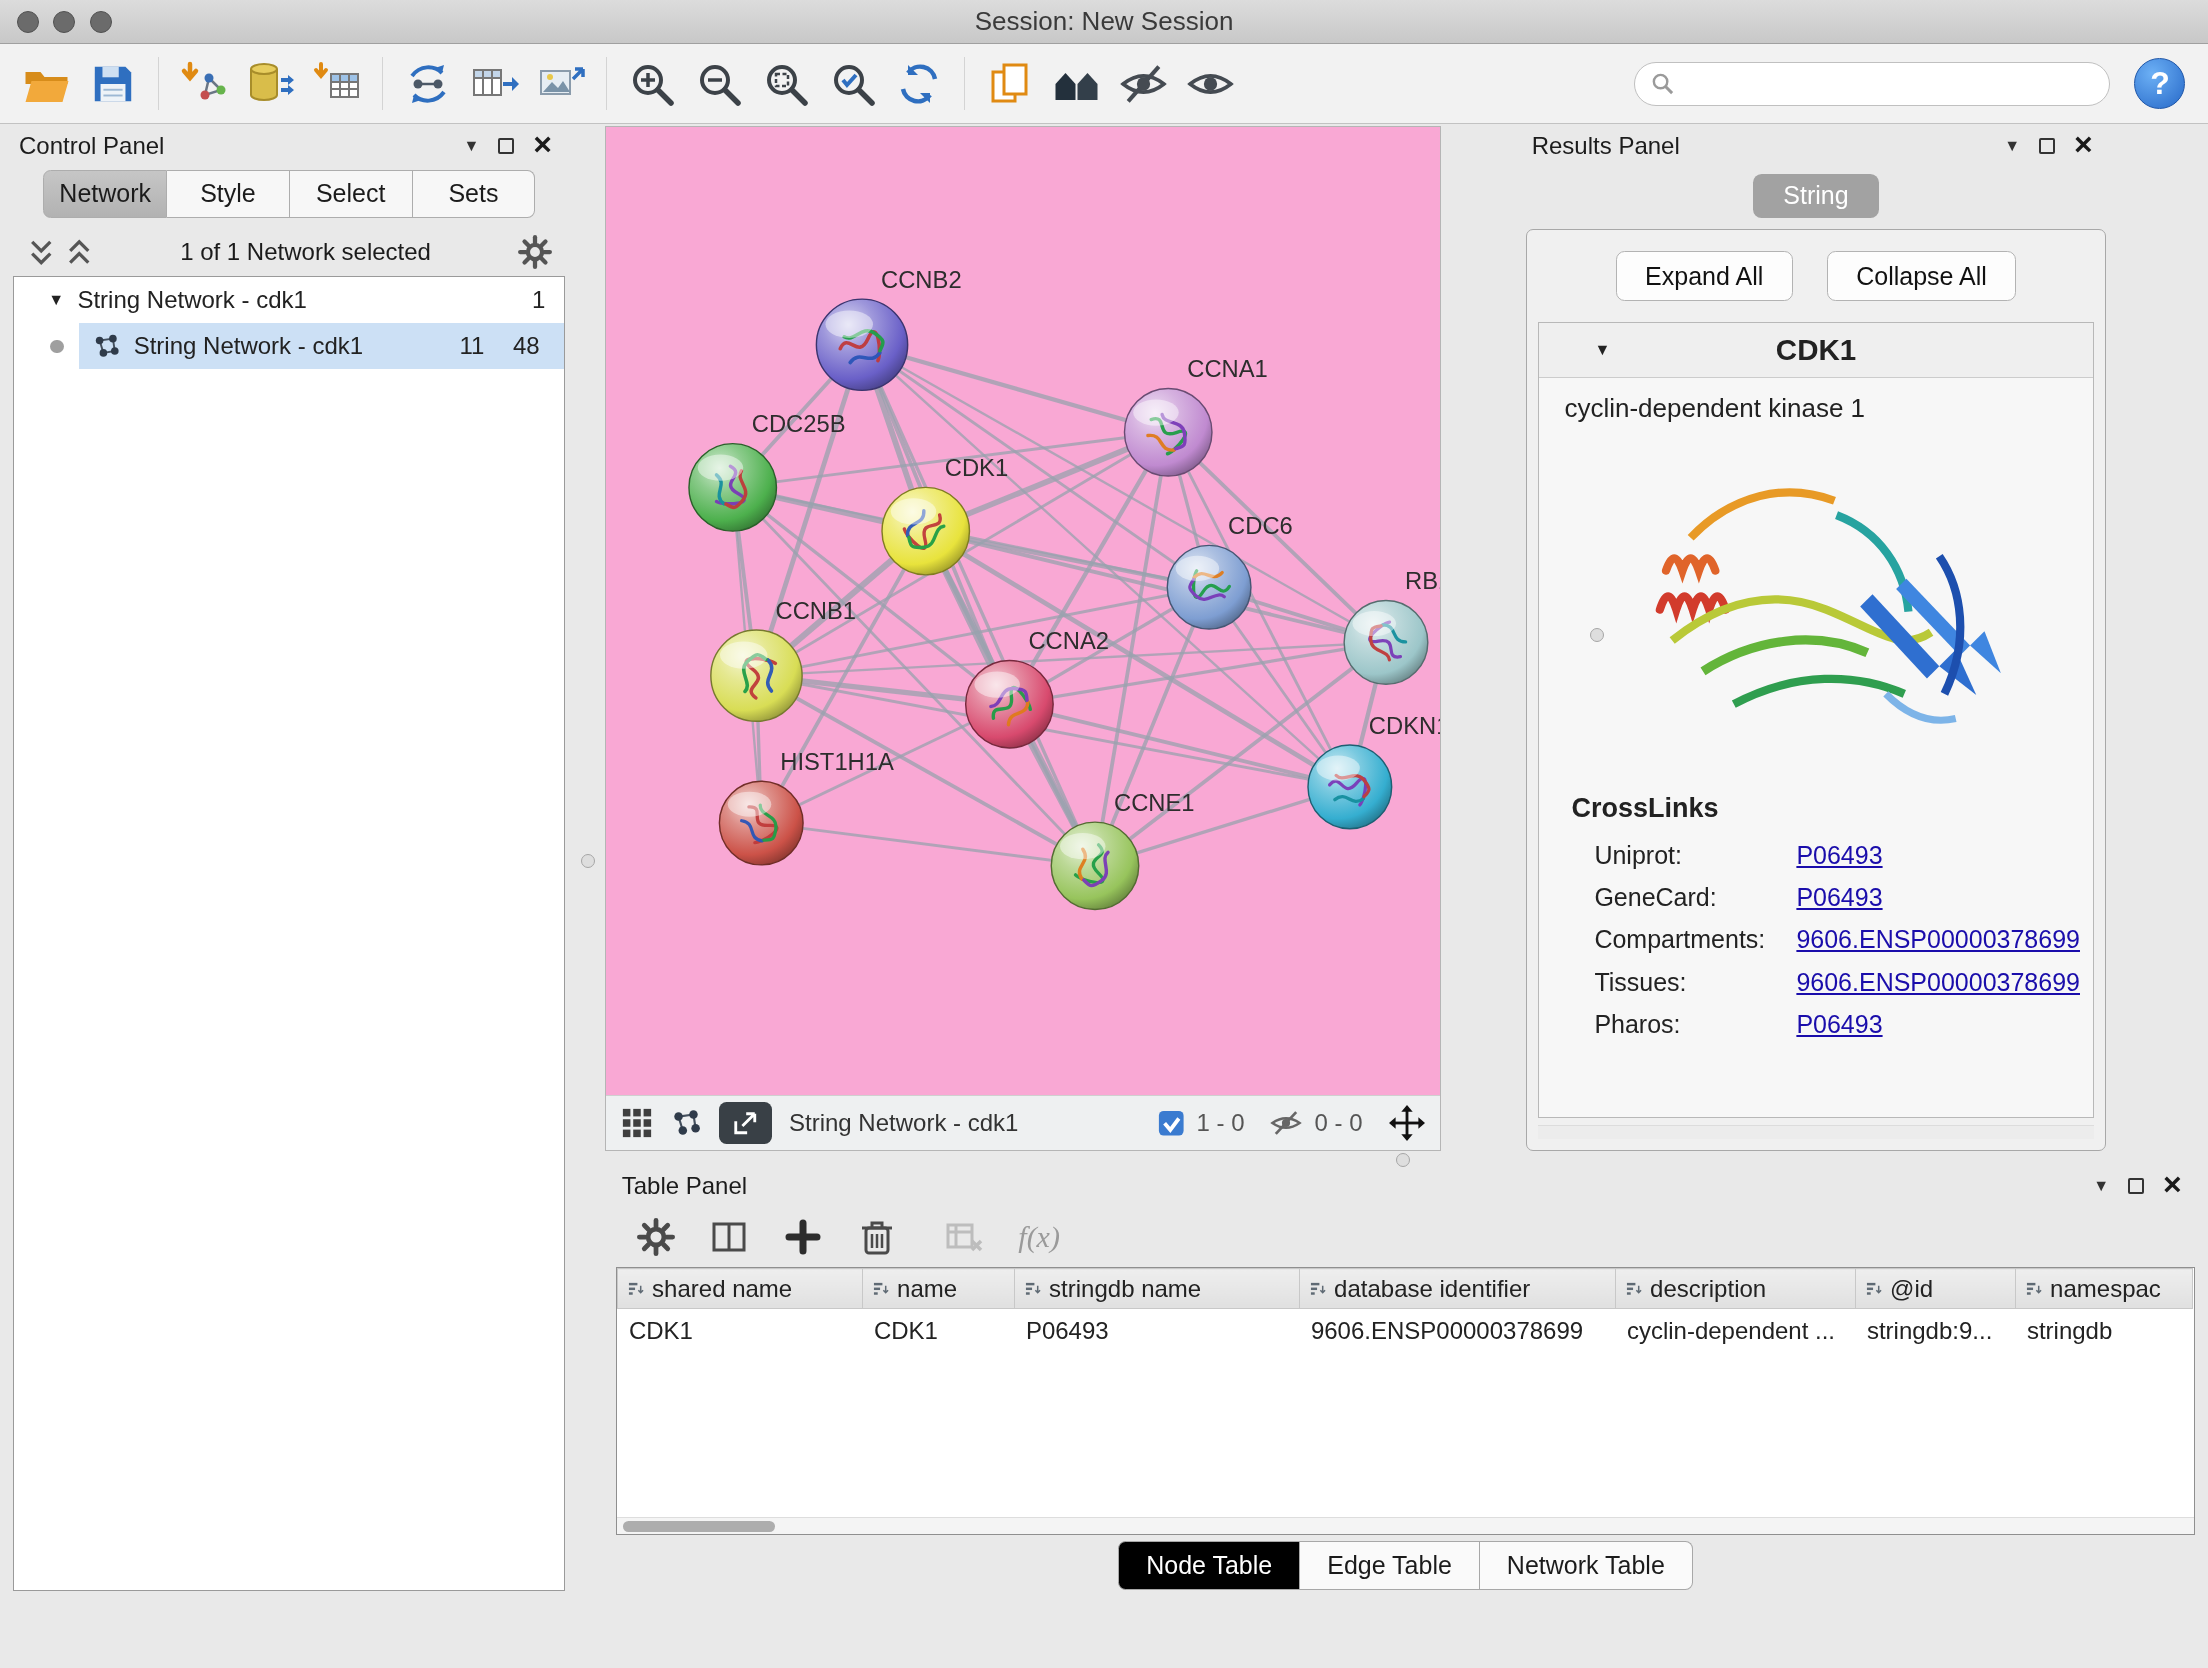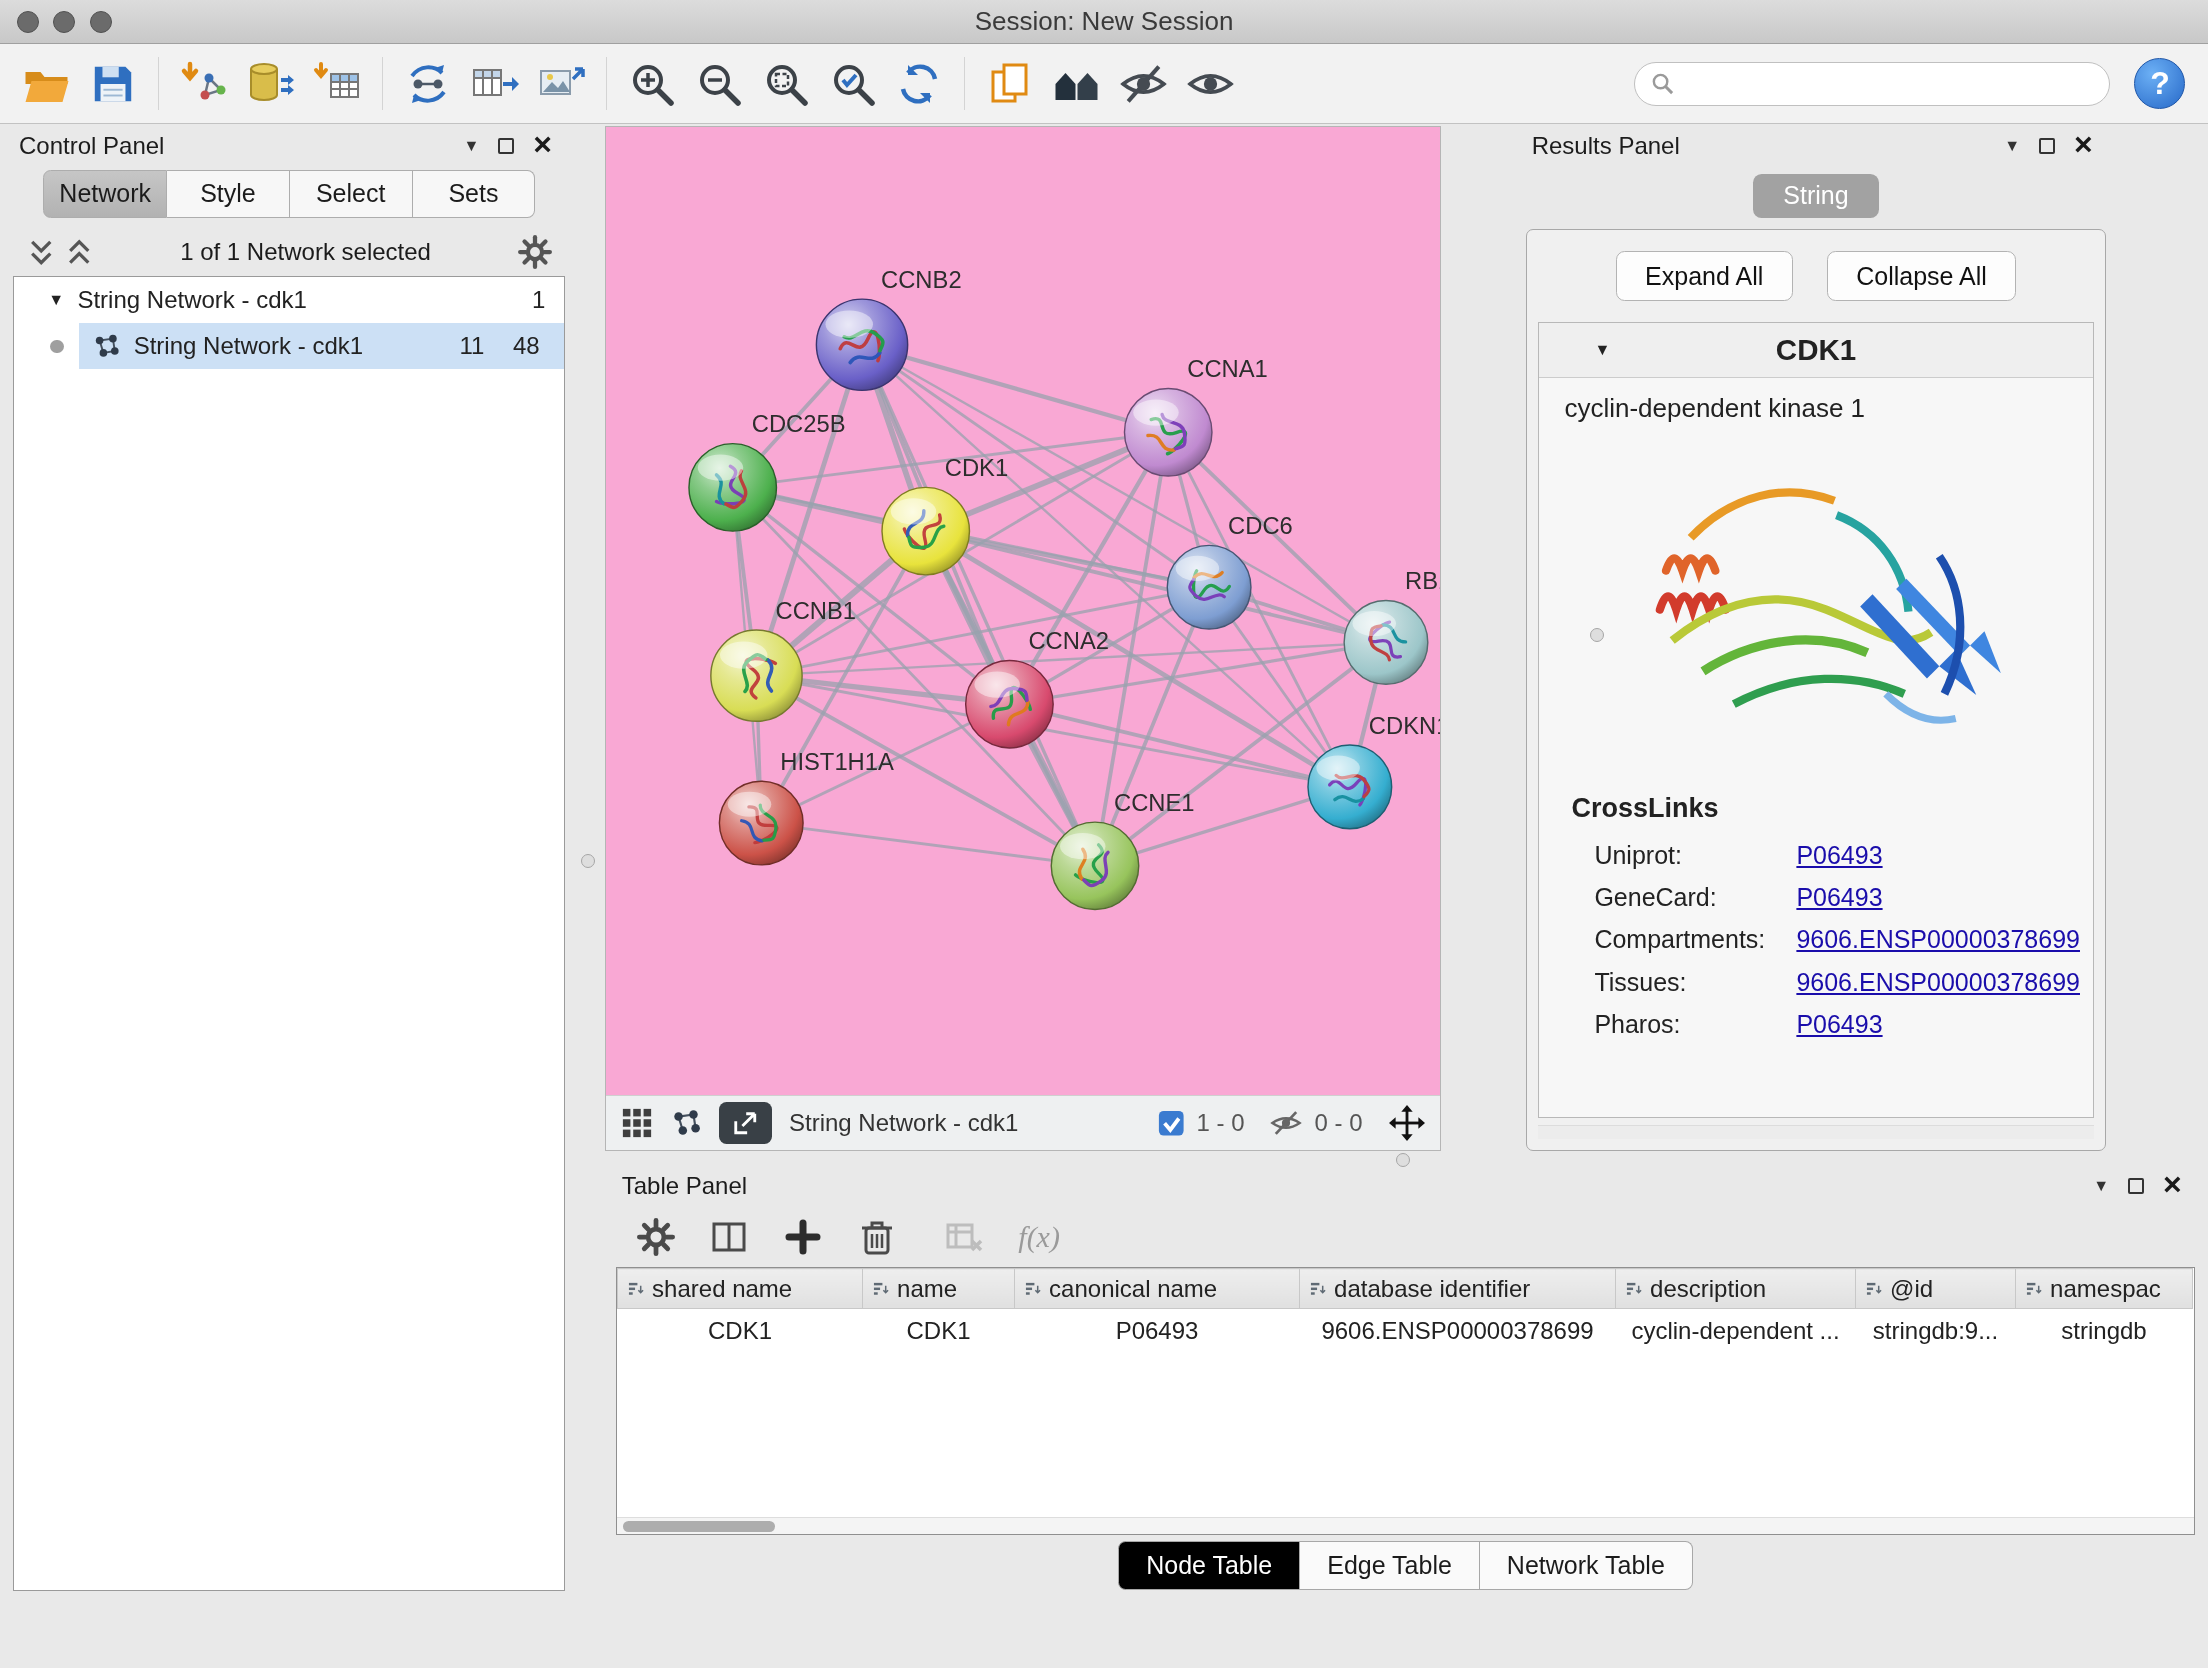--- a/index.html
+++ b/index.html
@@ -71,21 +71,21 @@
 .crosslink-row{display:flex;font-size:25px;padding:6.7px 0 6.7px 55px;align-items:center;}
 .crosslink-label{width:202px;flex:none;}
 .crosslink-link{color:#1a0dab;text-decoration:underline;white-space:nowrap;}
 .entry-scroll-strip{height:13.3px;background:#ececec;border-top:1px solid #dcdcdc;margin-top:7.6px;flex:none;}
 
 
 .table-panel{position:absolute;left:616px;top:1166px;width:1579px;height:424px;display:flex;flex-direction:column;}
 .tp-toolbar{height:61px;display:flex;align-items:center;gap:34px;padding:0 21px;}
 .fx{font-family:"Liberation Serif",serif;font-style:italic;font-size:30px;color:#9a9a9a;}
 .table-wrap{flex:1;background:#fff;border:1px solid #8f8f8f;position:relative;overflow:hidden;}
-table{border-collapse:collapse;table-layout:fixed;width:1575px;font-size:24px;text-align:center;}
+table{border-collapse:collapse;table-layout:fixed;width:1575px;font-size:24px;}
 th{background:linear-gradient(#eeeeee,#e0e0e0);border:1px solid #c8c8c8;height:40px;font-weight:normal;color:#222;padding:0;}
 .th-inner{display:flex;align-items:center;gap:8.6px;padding:0 9.5px;white-space:nowrap;overflow:hidden;}
 td{height:44px;padding:0 11.4px;vertical-align:middle;white-space:nowrap;overflow:hidden;}
 .hscroll{position:absolute;left:0;right:0;bottom:0;height:17px;background:#f4f4f4;border-top:1px solid #ddd;}
 .hthumb{position:absolute;left:5.7px;top:2.9px;width:152px;height:10.5px;border-radius:5.7px;background:#adadad;}
 .table-tabs{height:49px;display:flex;justify-content:center;align-items:center;margin-top:5.7px;}
 .ttab{font-size:25px;padding:8.6px 27px;background:#fafafa;border:1px solid #a8a8a8;border-left:none;color:#1b1b1b;}
 .ttab:first-child{border-left:1px solid #a8a8a8;border-radius:7.6px 0 0 7.6px;}
 .ttab:last-child{border-radius:0 7.6px 7.6px 0;}
 .ttab.selected{background:#000000;color:#fff;}
@@ -778,21 +778,21 @@
                 </div>
               </th>
               <th>
                 <div class="th-inner">
                   <svg width="16" height="16" viewBox="0 0 17 17">
                     <rect x="1" y="2" width="9" height="2.6" fill="#5f6a74"></rect>
                     <rect x="1" y="7" width="6.5" height="2.6" fill="#5f6a74"></rect>
                     <rect x="1" y="12" width="4" height="2.6" fill="#5f6a74"></rect>
                     <path d="M13.5 5 v7 M11 9.8 L13.5 12.4 L16 9.8" stroke="#5f6a74" fill="none" stroke-width="1.6"></path>
                   </svg>
-                  <span>canonical name</span>
+                  <span>stringdb name</span>
                 </div>
               </th>
               <th>
                 <div class="th-inner">
                   <svg width="16" height="16" viewBox="0 0 17 17">
                     <rect x="1" y="2" width="9" height="2.6" fill="#5f6a74"></rect>
                     <rect x="1" y="7" width="6.5" height="2.6" fill="#5f6a74"></rect>
                     <rect x="1" y="12" width="4" height="2.6" fill="#5f6a74"></rect>
                     <path d="M13.5 5 v7 M11 9.8 L13.5 12.4 L16 9.8" stroke="#5f6a74" fill="none" stroke-width="1.6"></path>
                   </svg>

